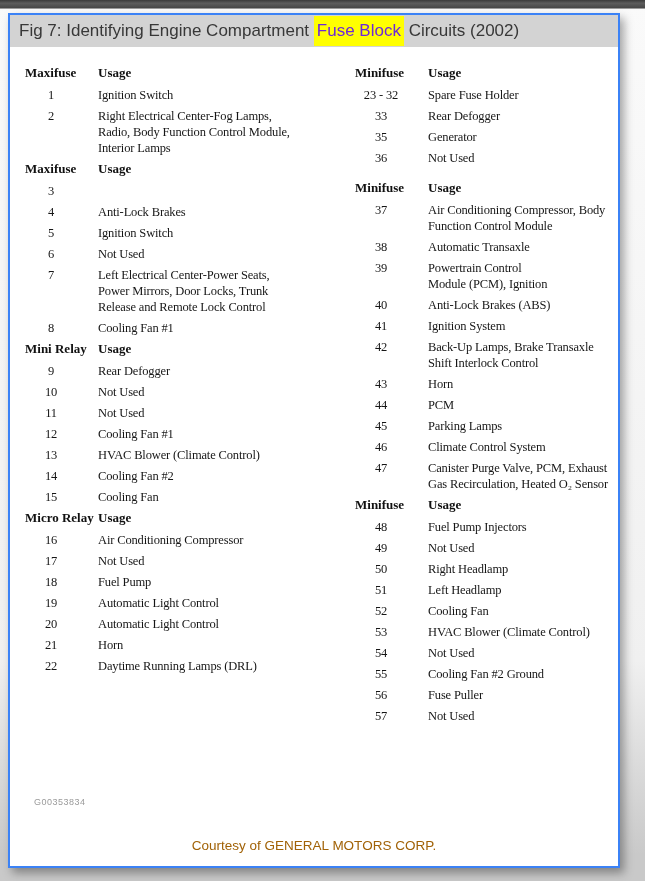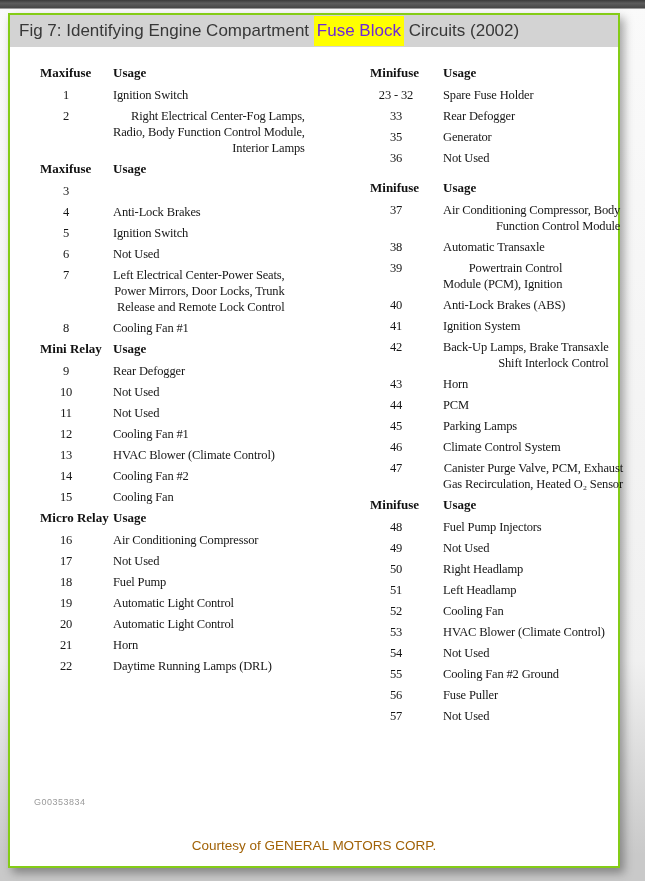--- a/index.html
+++ b/index.html
@@ -11,41 +11,41 @@
     font-family: "Liberation Serif", "DejaVu Serif", serif;
   }
   .top-bar {
     position: absolute; left: 0; top: 0; width: 645px; height: 9px;
     background: linear-gradient(180deg, #3a3a3a 0%, #5c5c5c 40%, #474747 100%);
     border-bottom: 1px solid #9a9a9a;
   }
   .page {
     position: absolute; left: 8px; top: 13px; width: 612px; height: 855px;
     background: #ffffff;
-    border: 2px solid #84cc16;
+    border: 2px solid #3b82f6;
     box-shadow: 4px 5px 9px rgba(0,0,0,0.35);
   }
   .title-bar {
     height: 32px;
     background: #d3d3d3;
     display: flex; align-items: center;
     padding-left: 9px;
     font-family: "Liberation Sans", sans-serif;
     font-size: 17px;
     color: #383838;
     white-space: pre;
   }
   .title-bar mark {
     background: #ffff00;
     color: #6d28d9;
     padding: 5px 3px;
   }
   .content {
     display: flex;
-    padding: 18px 0 0 30px;
+    padding: 18px 0 0 15px;
   }
   .col { display: block; }
   .col-left  { width: 330px; flex: 0 0 330px; }
   .col-right { width: 261px; flex: 0 0 261px; }
   .section { margin-top: 5px; }
   .col .section:first-child { margin-top: 0; }
   .col-left  .section:nth-child(4) { }  
   .col-right .section:nth-child(2) { margin-top: 14px; }  
   .section-header {
     display: flex;
@@ -63,21 +63,21 @@
     letter-spacing: -0.15px;
     margin-bottom: 5px;
     color: #161616;
   }
   .row .num {
     flex: 0 0 52px;
     width: 52px;
     margin-right: 21px;
     text-align: center;
   }
-  .row .usage { white-space: pre; text-align: right; }
+  .row .usage { white-space: pre; }
   .figure-id {
     position: absolute; left: 24px; top: 782px;
     font-family: "Liberation Sans", sans-serif;
     font-size: 9px;
     letter-spacing: 0.5px;
     color: #9a9a9a;
   }
   .courtesy {
     position: absolute; left: 0; bottom: 13px; width: 100%;
     text-align: center;

